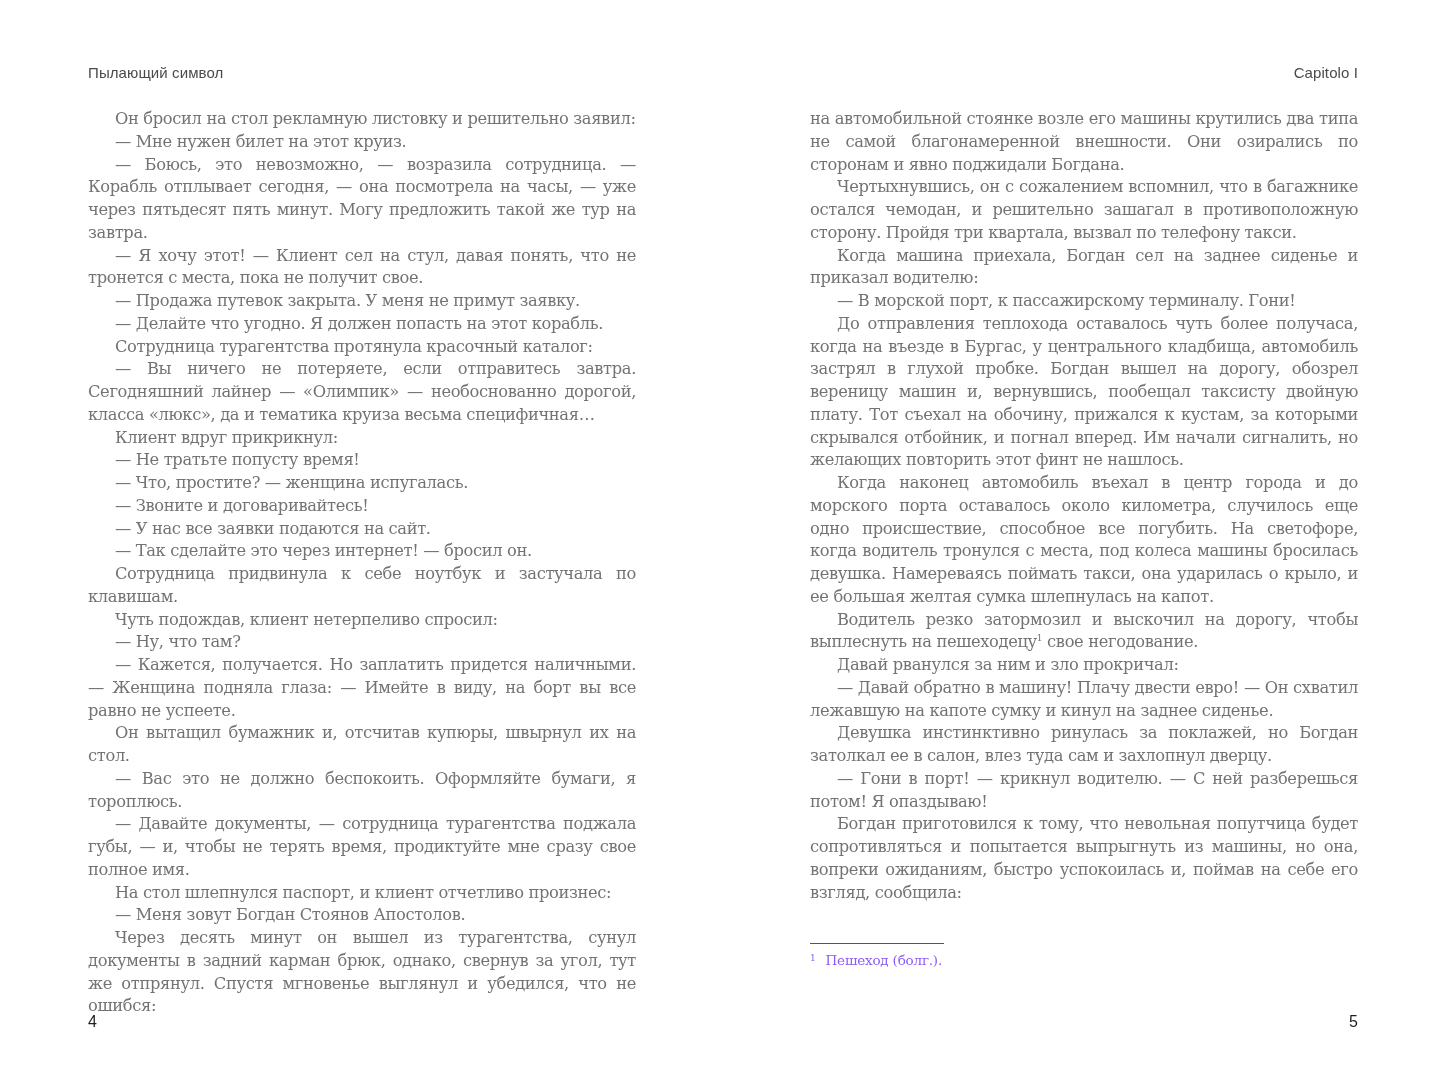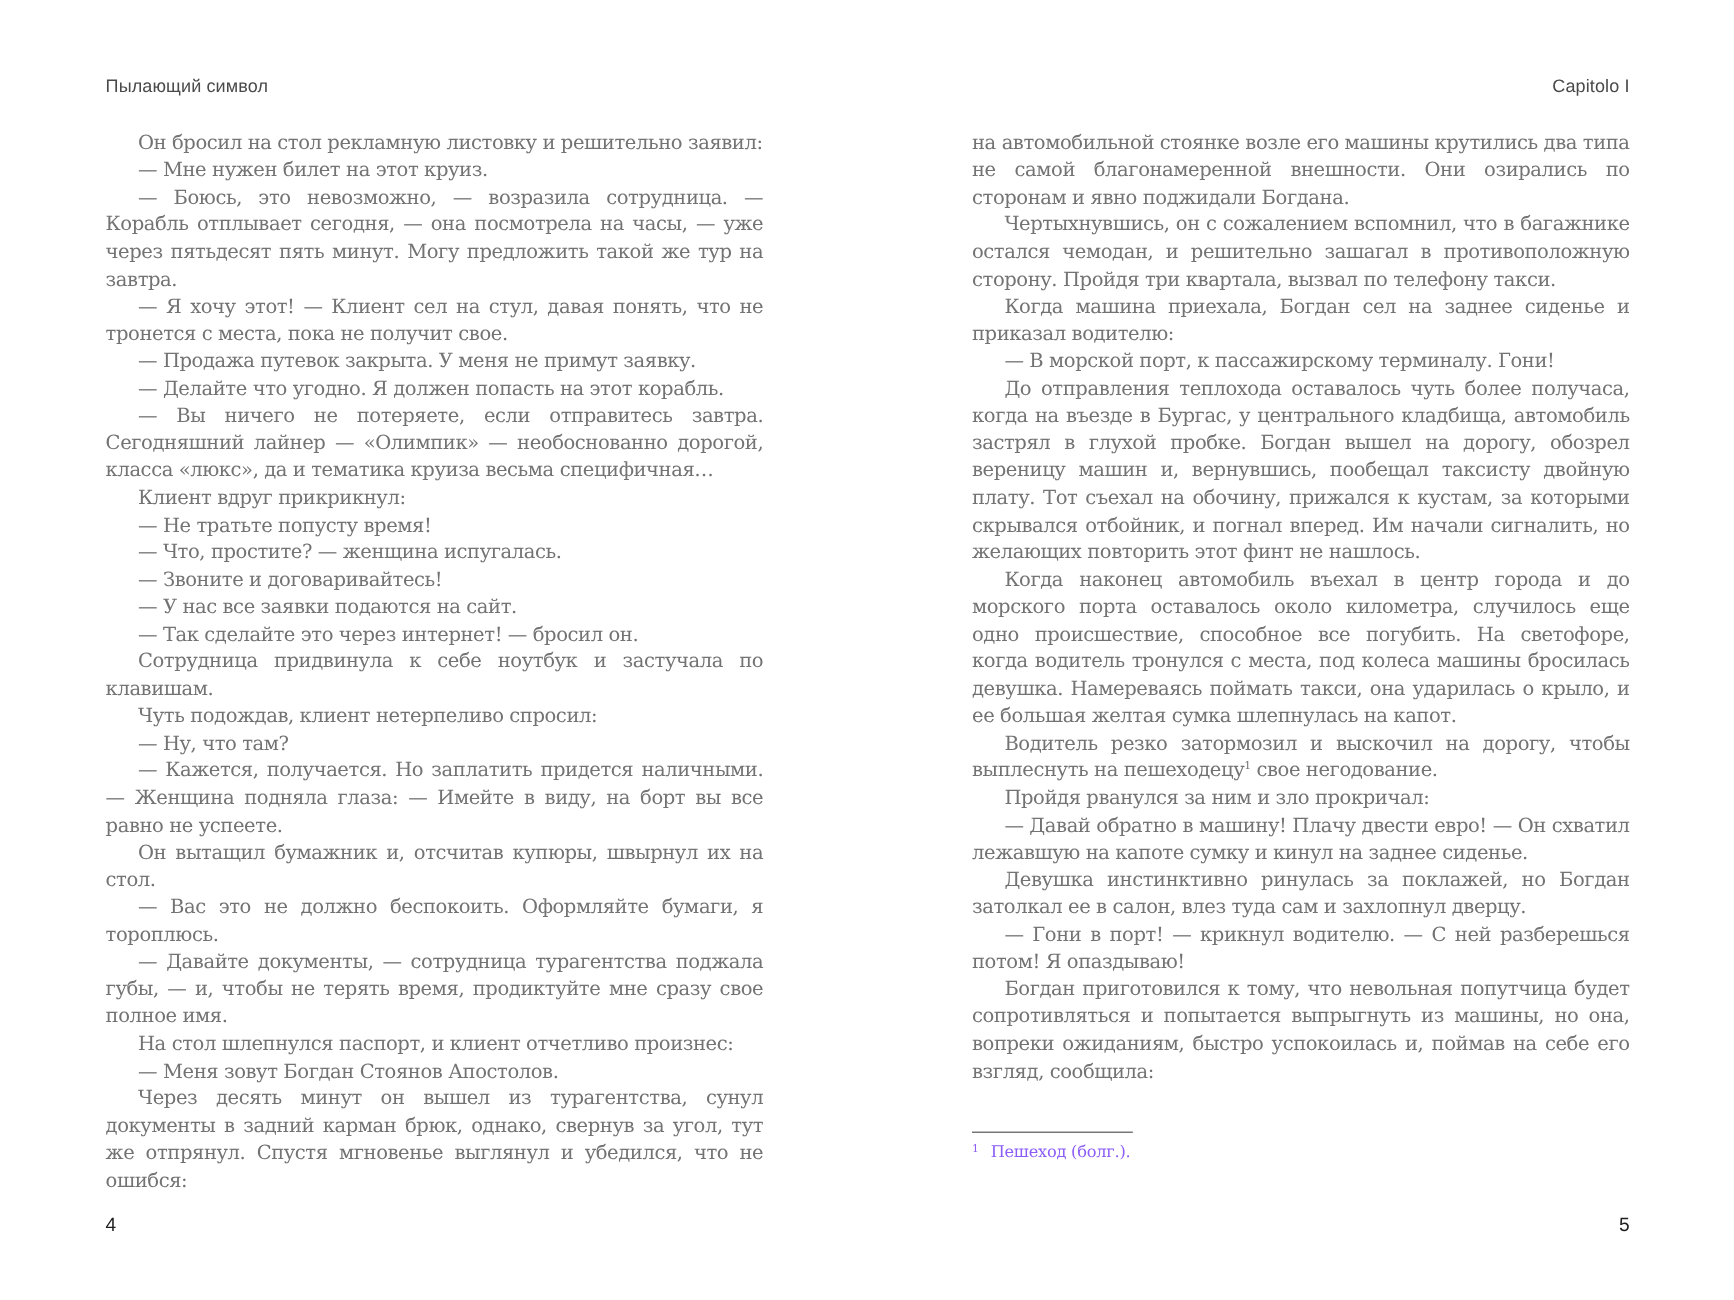--- a/index.html
+++ b/index.html
@@ -46,20 +46,21 @@
 
 <div class="page page-left">
   <div class="running-head">Пылающий символ</div>
   <div class="body-text">
     <p>Он бросил на стол рекламную листовку и решительно заявил:</p>
     <p>— Мне нужен билет на этот круиз.</p>
     <p>— Боюсь, это невозможно, — возразила сотрудница. — Корабль отплывает сегодня, — она посмотрела на часы, — уже через пятьдесят пять минут. Могу предложить такой же тур на завтра.</p>
     <p>— Я хочу этот! — Клиент сел на стул, давая понять, что не тронется с места, пока не получит свое.</p>
     <p>— Продажа путевок закрыта. У меня не примут заявку.</p>
     <p>— Делайте что угодно. Я должен попасть на этот корабль.</p>
+    <p>Сотрудница турагентства протянула красочный каталог:</p>
     <p>— Вы ничего не потеряете, если отправитесь завтра. Сегодняшний лайнер — «Олимпик» — необоснованно дорогой, класса «люкс», да и тематика круиза весьма специфичная…</p>
     <p>Клиент вдруг прикрикнул:</p>
     <p>— Не тратьте попусту время!</p>
     <p>— Что, простите? — женщина испугалась.</p>
     <p>— Звоните и договаривайтесь!</p>
     <p>— У нас все заявки подаются на сайт.</p>
     <p>— Так сделайте это через интернет! — бросил он.</p>
     <p>Сотрудница придвинула к себе ноутбук и застучала по клавишам.</p>
     <p>Чуть подождав, клиент нетерпеливо спросил:</p>
     <p>— Ну, что там?</p>
@@ -77,21 +78,21 @@
 <div class="page page-right">
   <div class="running-head">Capitolo I</div>
   <div class="body-text">
     <p class="cont">на автомобильной стоянке возле его машины крутились два типа не самой благонамеренной внешности. Они озирались по сторонам и явно поджидали Богдана.</p>
     <p>Чертыхнувшись, он с сожалением вспомнил, что в багажнике остался чемодан, и решительно зашагал в противоположную сторону. Пройдя три квартала, вызвал по телефону такси.</p>
     <p>Когда машина приехала, Богдан сел на заднее сиденье и приказал водителю:</p>
     <p>— В морской порт, к пассажирскому терминалу. Гони!</p>
     <p>До отправления теплохода оставалось чуть более получаса, когда на въезде в Бургас, у центрального кладбища, автомобиль застрял в глухой пробке. Богдан вышел на дорогу, обозрел вереницу машин и, вернувшись, пообещал таксисту двойную плату. Тот съехал на обочину, прижался к кустам, за которыми скрывался отбойник, и погнал вперед. Им начали сигналить, но желающих повторить этот финт не нашлось.</p>
     <p>Когда наконец автомобиль въехал в центр города и до морского порта оставалось около километра, случилось еще одно происшествие, способное все погубить. На светофоре, когда водитель тронулся с места, под колеса машины бросилась девушка. Намереваясь поймать такси, она ударилась о крыло, и ее большая желтая сумка шлепнулась на капот.</p>
     <p><span>Водитель резко затормозил и выскочил на дорогу, чтобы выплеснуть на пешеходецу</span><sup class="fn-ref">1</sup><span> свое негодование.</span></p>
-    <p>Пройдя рванулся за ним и зло прокричал:</p>
+    <p>Давай рванулся за ним и зло прокричал:</p>
     <p>— Давай обратно в машину! Плачу двести евро! — Он схватил лежавшую на капоте сумку и кинул на заднее сиденье.</p>
     <p>Девушка инстинктивно ринулась за поклажей, но Богдан затолкал ее в салон, влез туда сам и захлопнул дверцу.</p>
     <p>— Гони в порт! — крикнул водителю. — С ней разберешься потом! Я опаздываю!</p>
     <p>Богдан приготовился к тому, что невольная попутчица будет сопротивляться и попытается выпрыгнуть из машины, но она, вопреки ожиданиям, быстро успокоилась и, поймав на себе его взгляд, сообщила:</p>
   </div>
   <div class="fn-rule"></div>
   <div class="footnote">
     <span class="fn-num">1</span><span>Пешеход (болг.).</span>
   </div>
   <div class="folio">5</div>

